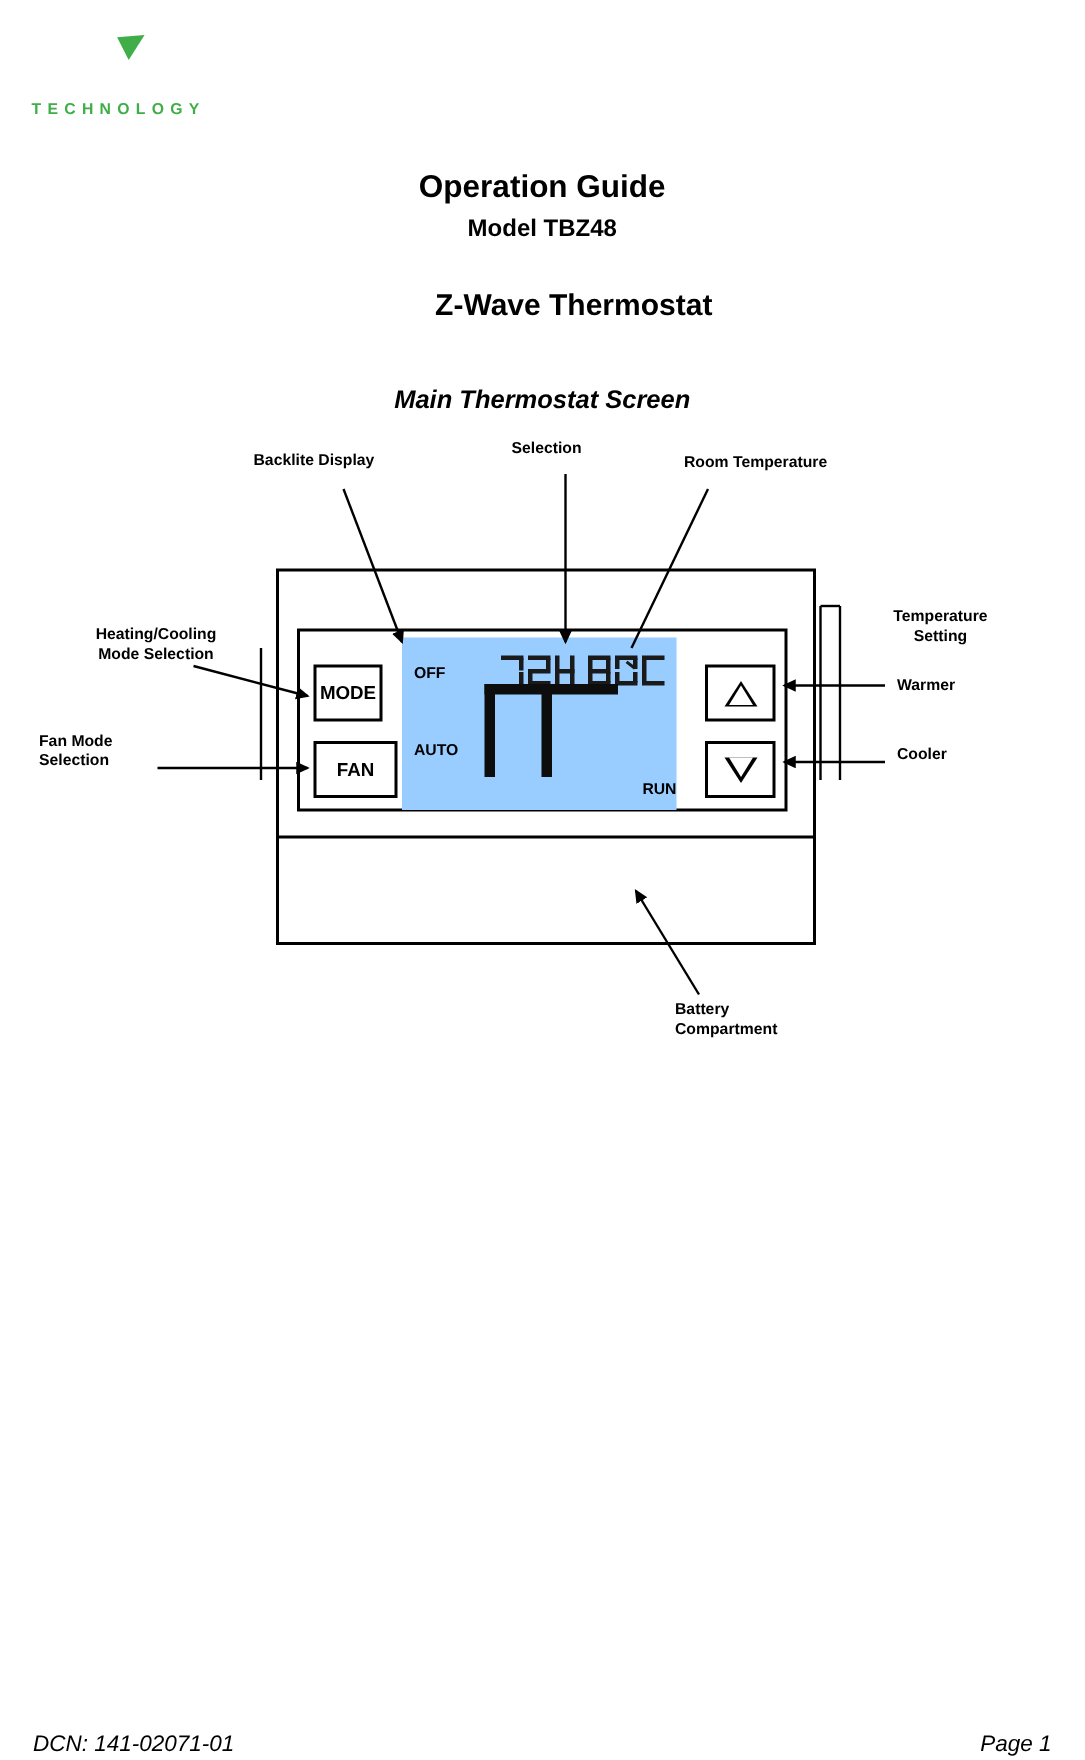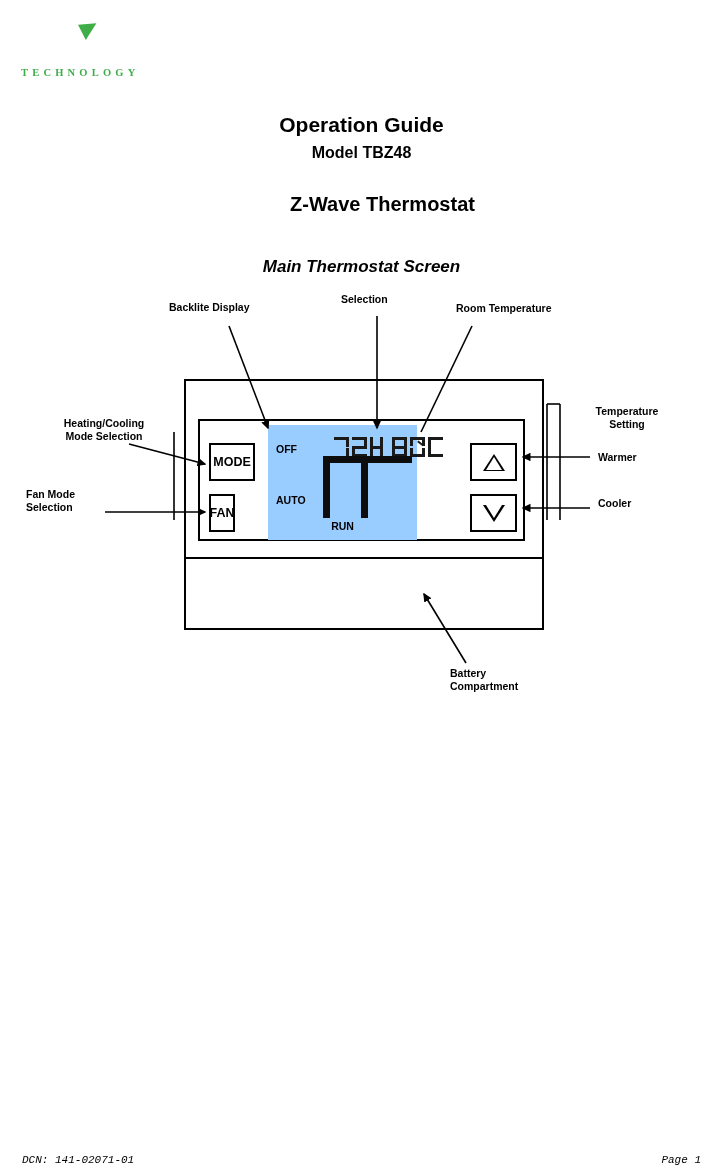--- a/index.html
+++ b/index.html
@@ -36,21 +36,21 @@
     top: 0;
   }
   #logo .logo-sub {
     position: absolute;
     left: 3px;
     top: 53px;
     font-size: 10.5px;
     font-weight: bold;
     letter-spacing: 4.2px;
     color: #3fae49;
-    font-family: Liberation Serif, serif;
+    font-family: Liberation Sans, sans-serif;
   }
   #logo .logo-spark {
     position: absolute;
     left: 63px;
     top: 6px;
     width: 0;
     height: 0;
     border-left: 17px solid #3fae49;
     border-top: 7px solid transparent;
     border-bottom: 10px solid transparent;
@@ -116,21 +116,21 @@
     box-sizing: border-box;
     background: #fff;
     display: flex;
     align-items: center;
     justify-content: center;
     font-size: 12.5px;
     font-weight: bold;
     font-family: "Liberation Sans", sans-serif;
   }
   #btn-mode { left: 209px; top: 443px; width: 46px; height: 38px; }
-  #btn-fan  { left: 209px; top: 494px; width: 26px; height: 38px; }
+  #btn-fan  { left: 209px; top: 494px; width: 56px; height: 38px; }
   #btn-up   { left: 470px; top: 443px; width: 47px; height: 38px; }
   #btn-down { left: 470px; top: 494px; width: 47px; height: 38px; }
 
   .tri-up {
     width: 0; height: 0;
     border-left: 11px solid transparent;
     border-right: 11px solid transparent;
     border-bottom: 17px solid #000;
     position: relative;
   }
@@ -158,58 +158,58 @@
     border-left: 8px solid transparent;
     border-right: 8px solid transparent;
     border-top: 13px solid #fff;
   }
 
   
   #lcd {
     position: absolute;
     left: 268px;
     top: 425px;
-    width: 149px;
+    width: 183px;
     height: 115px;
     background: #99ccff;
     box-sizing: border-box;
   }
   #lcd-off {
     position: absolute; left: 8px; top: 18px;
     font-size: 10.5px; font-weight: bold;
     font-family: "Liberation Sans", sans-serif;
   }
   #lcd-auto {
     position: absolute; left: 8px; top: 69px;
     font-size: 10.5px; font-weight: bold;
     font-family: "Liberation Sans", sans-serif;
   }
   #lcd-run {
     position: absolute; left: 0; top: 95px; width: 100%;
-    text-align: center;
+    text-align: right;
     font-size: 10.5px; font-weight: bold;
     font-family: "Liberation Sans", sans-serif;
   }
   
   #lcd-roomtemp { position: absolute; left: 0; top: 0; width: 183px; height: 115px; }
 
   
   #leaders {
     position: absolute; left: 0; top: 0;
     width: 723px; height: 1173px;
     pointer-events: none;
   }
 
   
   #footer-left, #footer-right {
     position: absolute;
     top: 1154px;
-    font-size: 11px;
+    font-size: 15px;
     font-style: italic;
-    font-family: Liberation Mono, monospace;
+    font-family: Liberation Sans, sans-serif;
   }
   #footer-left { left: 22px; }
   #footer-right { right: 22px; }
 </style>
 </head>
 <body>
 
 <div id="logo">
   <div class="logo-spark"></div>
   <div class="logo-sub">TECHNOLOGY</div>

